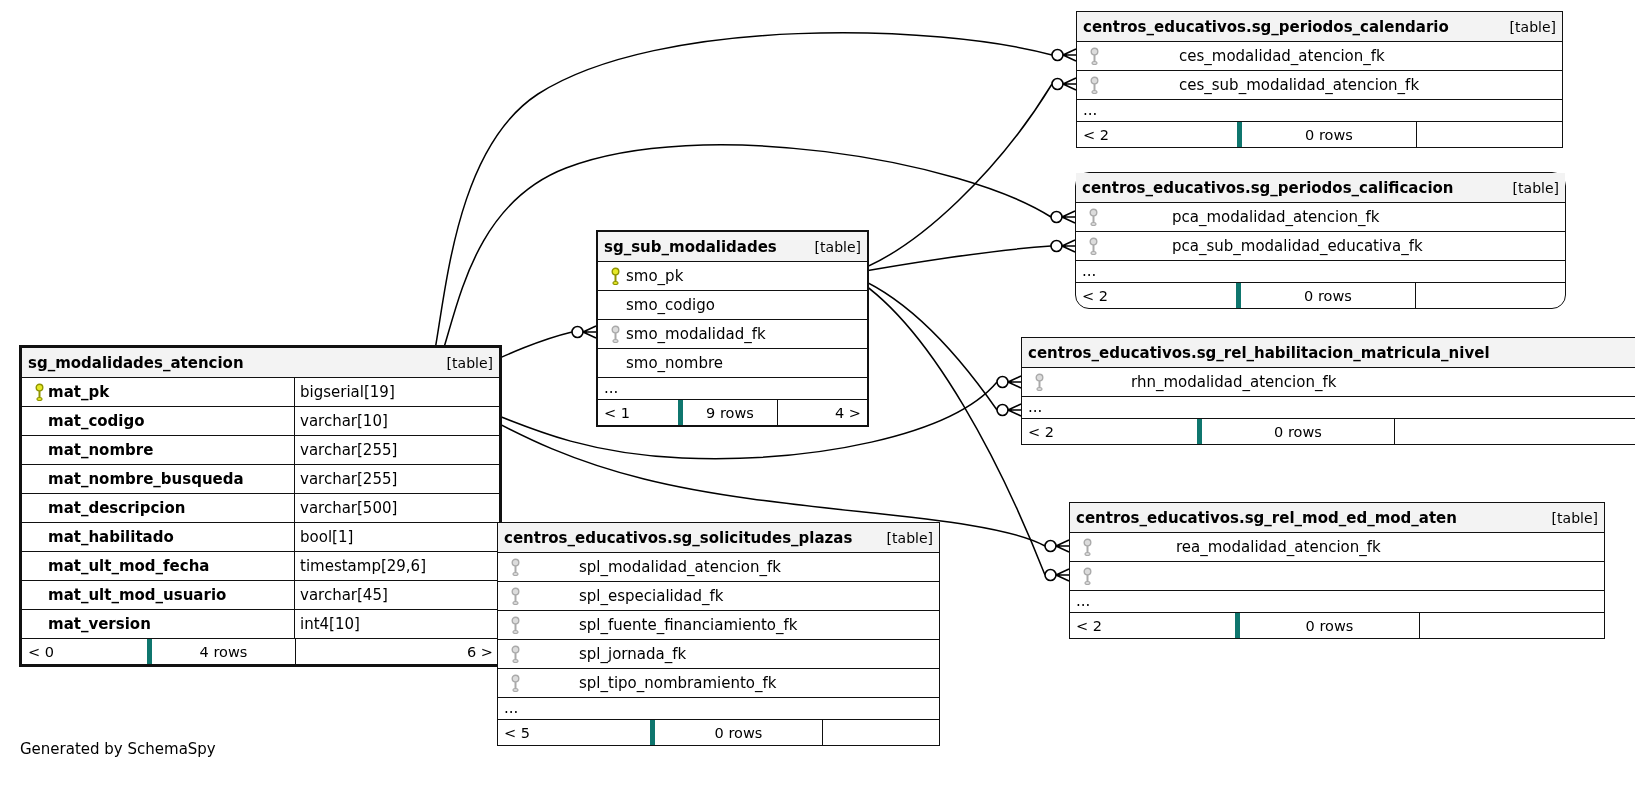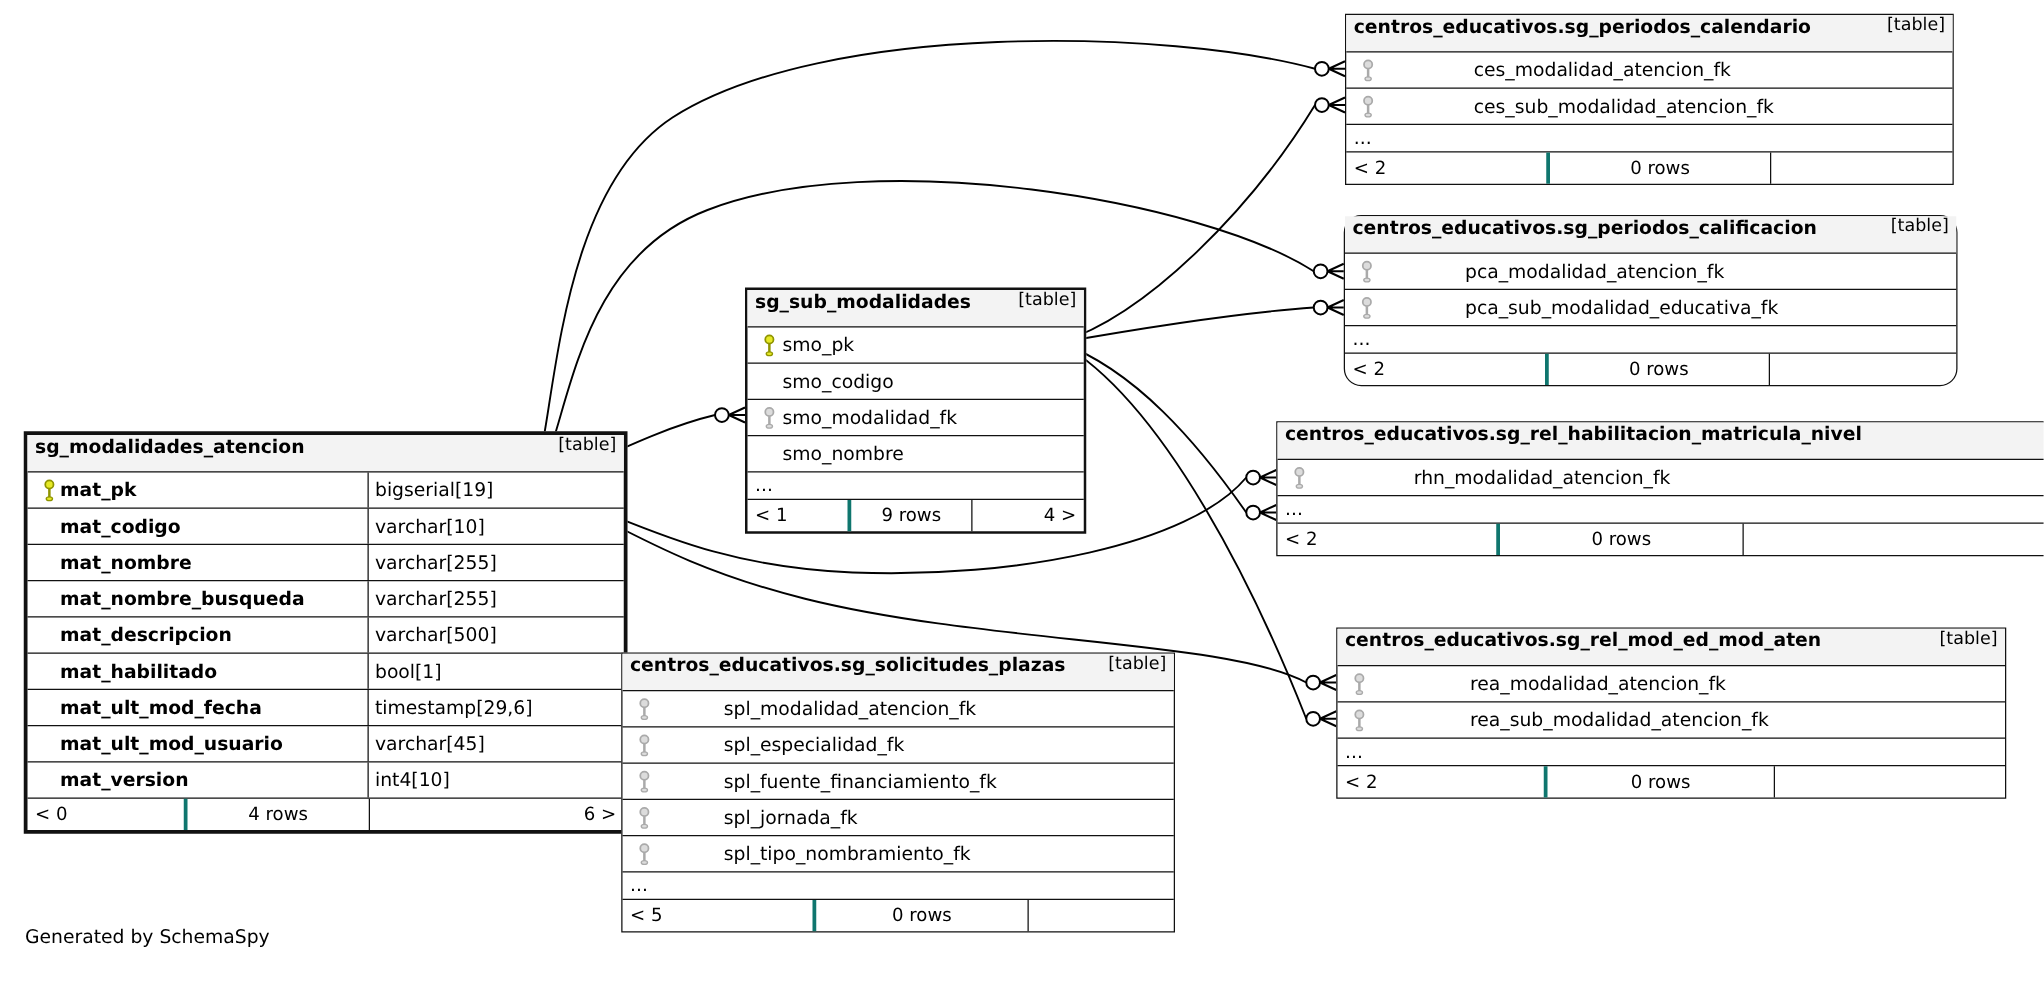--- a/index.html
+++ b/index.html
@@ -6,35 +6,35 @@
   .canvas{position:relative;width:1635px;height:801px;background:#ffffff;overflow:hidden;
           font-family:"DejaVu Sans","Liberation Sans",sans-serif;color:#000;}
   svg.rels{position:absolute;left:0;top:0;width:1635px;height:801px;}
   svg.rels path{fill:none;stroke:#000;stroke-width:1.5px;}
   svg.rels .foot{stroke:#000;stroke-width:1.6px;}
   svg.rels circle{fill:#fff;stroke:#000;stroke-width:1.6px;}
 
   .tbl{position:absolute;background:#fff;border:1.5px solid #111;box-sizing:border-box;font-size:15px;}
   .tbl.focus{border-width:3px;}
   .tbl.mid{border-width:2px;}
-  .tbl-header{display:flex;justify-content:space-between;align-items:flex-start;height:30px;
+  .tbl-header{display:flex;justify-content:space-between;align-items:center;height:30px;
               background:#f3f3f3;border-bottom:1px solid #111;padding:0 6px;box-sizing:border-box;gap:16px;}
   .tbl-title{font-weight:bold;font-size:15px;white-space:nowrap;}
   .tbl-badge{font-size:14px;white-space:nowrap;}
   .row{display:flex;align-items:center;height:29px;border-bottom:1px solid #111;box-sizing:border-box;}
   .icon-cell{flex:0 0 18px;margin-left:8px;display:flex;align-items:center;justify-content:center;}
   .col-name{white-space:nowrap;}
   .col-type{flex:1;align-self:stretch;display:flex;align-items:center;
             border-left:1px solid #111;padding-left:5px;white-space:nowrap;}
   .ellipsis-row{display:flex;align-items:flex-end;height:22px;border-bottom:1px solid #111;
                 box-sizing:border-box;padding:0 0 2px 6px;font-size:15px;}
   .footer{display:flex;align-items:stretch;height:25px;font-size:14.5px;}
   .footer span{display:flex;align-items:center;box-sizing:border-box;}
   .f1{flex:0 0 var(--f1,33%);padding-left:6px;}
-  .f2{flex:0 0 var(--f2,38%);justify-content:center;border-left:3px solid #0f766e;border-right:1px solid #111;}
+  .f2{flex:0 0 var(--f2,38%);justify-content:center;border-left:5px solid #0f766e;border-right:1px solid #111;}
   .f3{flex:1;justify-content:flex-end;padding-right:6px;}
 
   
   #t-mat  {left:19px;  top:345px; width:483px;--f1:125px;--f2:149px;}
   #t-smo  {left:596px; top:230px; width:273px;--f1:80px; --f2:100px;}
   #t-cal  {left:1076px;top:11px;  width:487px;--f1:160px;--f2:180px;}
   #t-calif{left:1075px;top:172px; width:491px;border-radius:14px;--f1:160px;--f2:180px;}
   #t-rhn  {left:1021px;top:337px; width:697px;--f1:175px;--f2:198px;}
   #t-rea  {left:1069px;top:502px; width:536px;--f1:165px;--f2:185px;}
   #t-spl  {left:497px; top:522px; width:443px;--f1:152px;--f2:173px;}
@@ -305,21 +305,20 @@
         <span class="col-name">rea_modalidad_atencion_fk</span>
       </div>
       <div class="row">
         <span class="icon-cell">
           <svg width="13" height="19" viewBox="0 0 13 19">
             <line x1="6.5" y1="8" x2="6.5" y2="15.5" stroke="#aaaaaa" stroke-width="2"></line>
             <ellipse cx="6.5" cy="16" rx="2.5" ry="1.5" fill="#dcdcdc" stroke="#aaaaaa" stroke-width="1.1"></ellipse>
             <circle cx="6.5" cy="4.6" r="3.3" fill="#dcdcdc" stroke="#aaaaaa" stroke-width="1.4"></circle>
           </svg>
         </span>
-        <span class="col-name">rea_sub_modalidad_atencion_fk</span>
       </div>
       <div class="ellipsis-row">
         <span>...</span>
       </div>
       <div class="footer">
         <span class="f1">&lt; 2</span>
         <span class="f2">0 rows</span>
         <span class="f3"></span>
       </div>
     </div>

